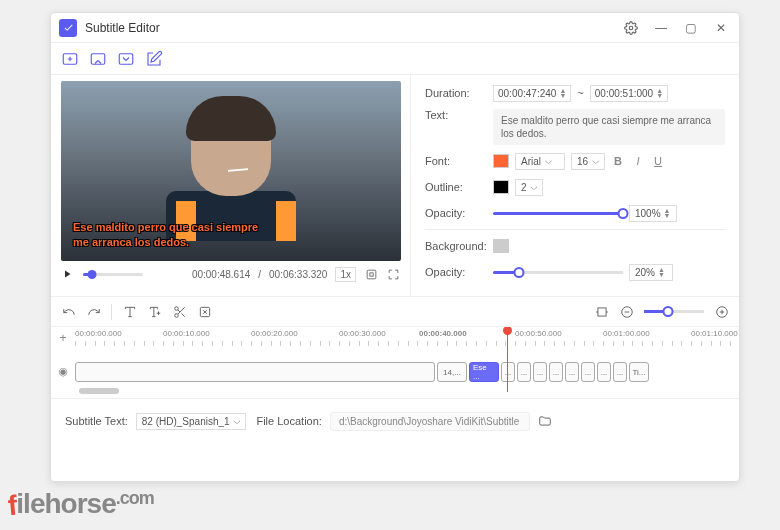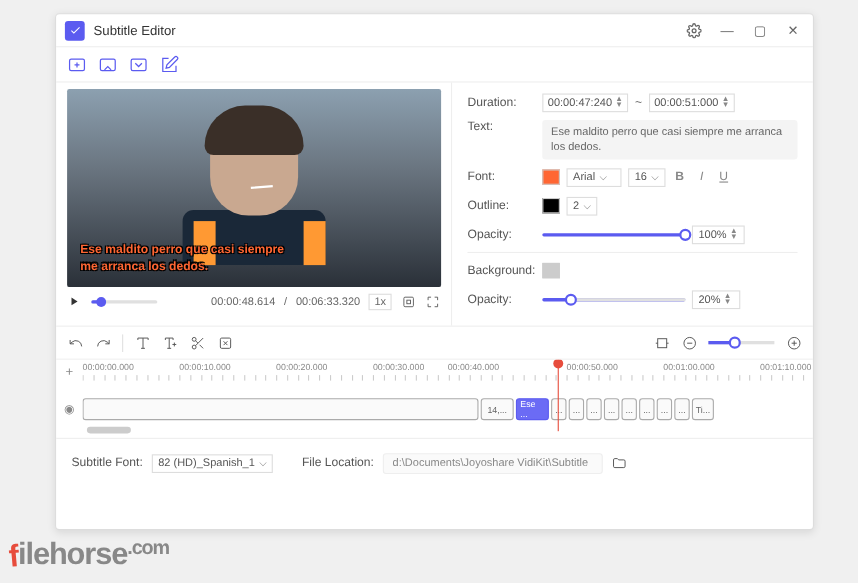--- a/index.html
+++ b/index.html
@@ -333,21 +333,21 @@
           <div class="ruler-mark" style="left: 264px;">00:00:30.000</div>
           <div class="ruler-tick" style="left: 264px;"></div>
           <div class="ruler-tick" style="left: 273.8px;"></div>
           <div class="ruler-tick" style="left: 283.6px;"></div>
           <div class="ruler-tick" style="left: 293.4px;"></div>
           <div class="ruler-tick" style="left: 303.2px;"></div>
           <div class="ruler-tick" style="left: 313px;"></div>
           <div class="ruler-tick" style="left: 322.8px;"></div>
           <div class="ruler-tick" style="left: 332.6px;"></div>
           <div class="ruler-tick" style="left: 342.4px;"></div>
-          <div class="ruler-mark" style="left: 332px;">00:00:40.000</div>
+          <div class="ruler-mark" style="left: 344px; font-weight: bold;">00:00:40.000</div>
           <div class="ruler-tick" style="left: 352px;"></div>
           <div class="ruler-tick" style="left: 361.8px;"></div>
           <div class="ruler-tick" style="left: 371.6px;"></div>
           <div class="ruler-tick" style="left: 381.4px;"></div>
           <div class="ruler-tick" style="left: 391.2px;"></div>
           <div class="ruler-tick" style="left: 401px;"></div>
           <div class="ruler-tick" style="left: 410.8px;"></div>
           <div class="ruler-tick" style="left: 420.6px;"></div>
           <div class="ruler-tick" style="left: 430.4px;"></div>
           <div class="ruler-mark" style="left: 440px;">00:00:50.000</div>
@@ -392,25 +392,25 @@
           <div class="clip" style="width: 14px;">...</div>
           <div class="clip" style="width: 20px; text-align: center;">Ti...</div>
         </div>
       <div class="scroll-row">
           <div class="scroll-thumb"></div>
         </div>
     </div>
   </div>
 
   <div class="footer">
-    <span>Subtitle Font:</span>
+    <span>Subtitle Text:</span>
     <div class="sel">
         <span>82 (HD)_Spanish_1</span>
       </div>
-    <span style="margin-left:18px">File Location:</span>
-    <div class="loc-box">d:\Documents\Joyoshare VidiKit\Subtitle</div>
+    <span style="margin-left:2px">File Location:</span>
+    <div class="loc-box">d:\Background\Joyoshare VidiKit\Subtitle</div>
     <div class="folder-icon"><svg viewBox="0 0 24 24">
           <path d="M3 7a2 2 0 0 1 2-2h4l2 2h8a2 2 0 0 1 2 2v8a2 2 0 0 1-2 2H5a2 2 0 0 1-2-2z"></path>
         </svg></div>
   </div>
 </div>
 
 <div class="watermark"><span class="f">f</span><span style="color:#888">ilehorse</span><span class="dot">.com</span></div>
 
 </body></html>

